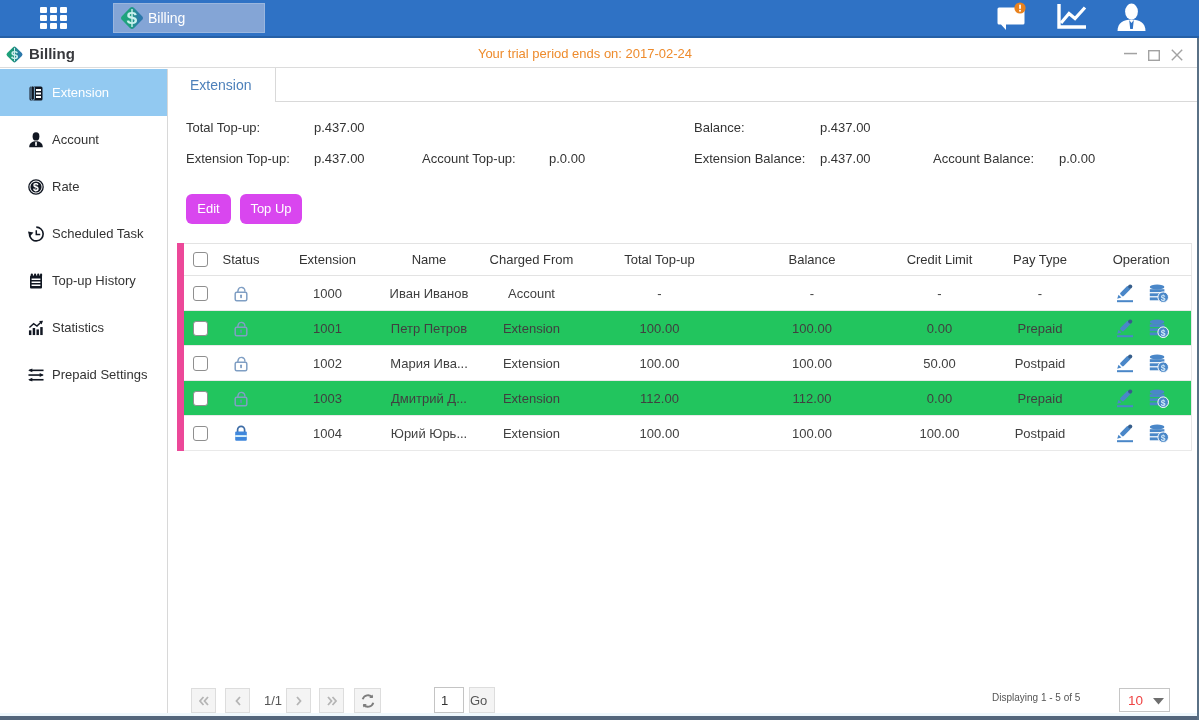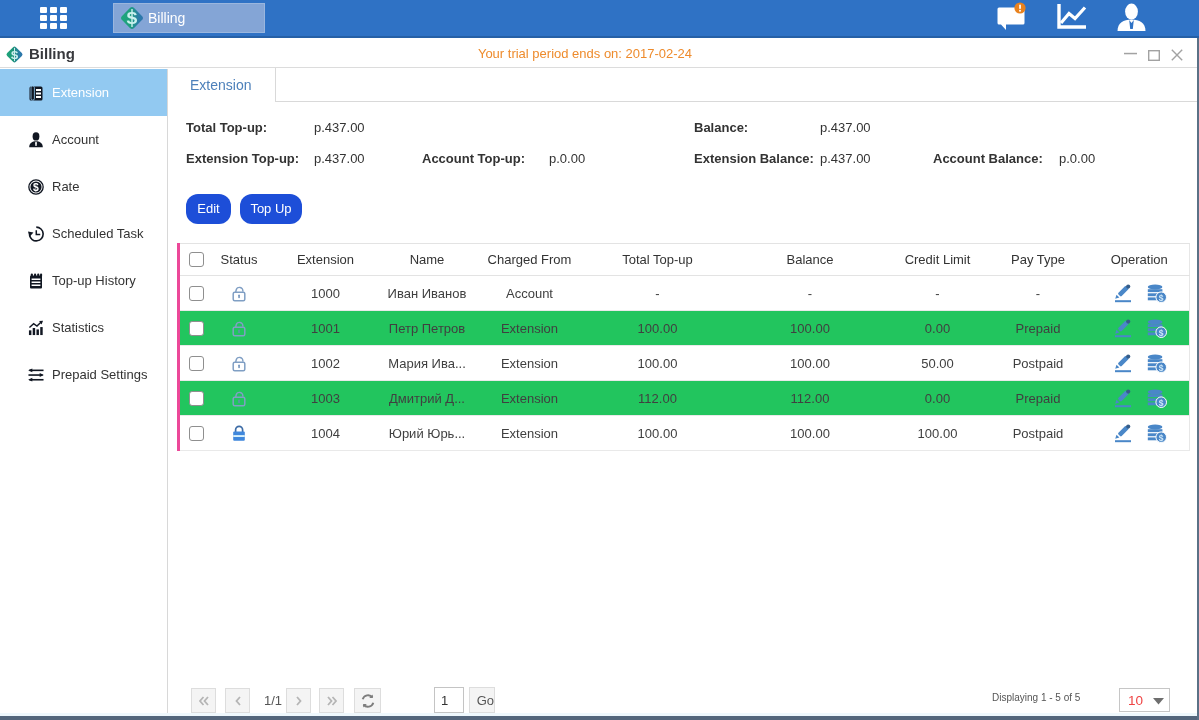--- a/index.html
+++ b/index.html
@@ -28,29 +28,29 @@
 .sicon { position:absolute; left:28px; top:50%; margin-top:-8px; width:16px; height:16px; }
 
 
 #main { left:169px; top:68px; width:1028px; height:652px; background:#fff; }
 #tabstrip { position:absolute; left:0; top:0; width:1028px; height:33px; }
 #tabline { position:absolute; left:106px; top:33px; width:922px; height:1px; background:#d9d9d9; }
 #tab1 { position:absolute; left:0; top:0; width:107px; height:34px; background:#fff; border-right:1px solid #d9d9d9; color:#4d80ba; font-size:14px; text-align:left; }
 #tab1 span { position:absolute; left:21px; top:9px; }
 
 
-.slabel { position:absolute; font-weight:bold; color:#333; font-size:13px; }
+.slabel { position:absolute; font-weight:normal; color:#333; font-size:13px; }
 .sval { position:absolute; color:#333; font-size:13px; }
 
 
-.btn { position:absolute; background:#1d4ed8; color:#fff; font-size:13px; text-align:center; line-height:30px; border-radius:12px; }
+.btn { position:absolute; background:#d946ef; color:#fff; font-size:13px; text-align:center; line-height:30px; border-radius:6px; }
 
 
 #grid { position:absolute; left:8px; top:175px; width:1011px; }
-#grid table { border-collapse:collapse; width:1011px; table-layout:fixed; border-left:3px solid #ec4899; border-right:1px solid #e7e7e7; }
+#grid table { border-collapse:collapse; width:1011px; table-layout:fixed; border-left:7px solid #ec4899; border-right:1px solid #e7e7e7; }
 #grid th { font-weight:normal; color:#333; font-size:13px; height:32px; border-top:1px solid #e3e3e3; border-bottom:1px solid #e3e3e3; text-align:center; }
 #grid td { height:35px; border-bottom:1px solid #e9e9e9; text-align:center; color:#404040; font-size:13px; }
 #grid tr.alt td { background:#22c55e; }
 .cbx { width:15px; height:15px; border:1px solid #8f8f8f; border-radius:3px; background:#fff; margin-left:9px; }
 
 
 td svg { vertical-align:middle; }
 #grid td:last-child { position:relative; }
 .op1 { position:absolute; left:16px; top:8px; }
 .op2 { position:absolute; left:50px; top:8px; }
@@ -483,21 +483,21 @@
       <g transform="scale(-1 1) translate(-14 0)">
         <path d="M12.3 5.3 A 5.6 5.6 0 0 0 2.5 3.4" fill="none" stroke="#7d7d7d" stroke-width="1.9"></path>
         <path d="M2.2 0.5 v3.6 h3.6 z" fill="#7d7d7d"></path>
         <path d="M1.7 8.7 a 5.6 5.6 0 0 0 9.8 1.9" fill="none" stroke="#7d7d7d" stroke-width="1.9"></path>
         <path d="M11.8 13.5 v-3.6 h-3.6 z" fill="#7d7d7d"></path>
       </g>
     </svg>
   </div>
 <span class="ptxt" style="left:391px; top:731px;">Go to</span>
 <input style="position: absolute; left: 434px; top: 687px; width: 30px; height: 26px; border: 1px solid rgb(196, 196, 196); font-family: &quot;Liberation Sans&quot;, sans-serif; font-size: 13px; color: rgb(51, 51, 51); padding-left: 6px;" value="1">
-<div class="pgbtn" style="left:469px; width:26px; height:26px; top:687px; color:#555; font-size:13px; text-align:right; line-height:25px;">Go</div>
+<div class="pgbtn" style="left:469px; width:26px; height:26px; top:687px; color:#555; font-size:13px; text-align:left; line-height:25px;">Go</div>
 <span class="ptxt" style="left:992px; top:692px; font-size:10px;">Displaying 1 - 5 of 5</span>
 <div style="position:absolute; left:1119px; top:688px; width:51px; height:24px; border:1px solid #c6c6c6; background:#fff;">
   <span style="position:absolute; left:8px; top:4px; color:#ef4444; font-size:13.5px;">10</span>
   <svg style="position:absolute; right:5px; top:9px" width="11" height="7" viewBox="0 0 11 7">
       <path d="M0 0 h11 l-5.5 6.5 z" fill="#6e6e6e"></path>
     </svg>
 </div>
 
 <div class="abs" id="framebottom1"></div>
 <div class="abs" id="framebottom2"></div>

